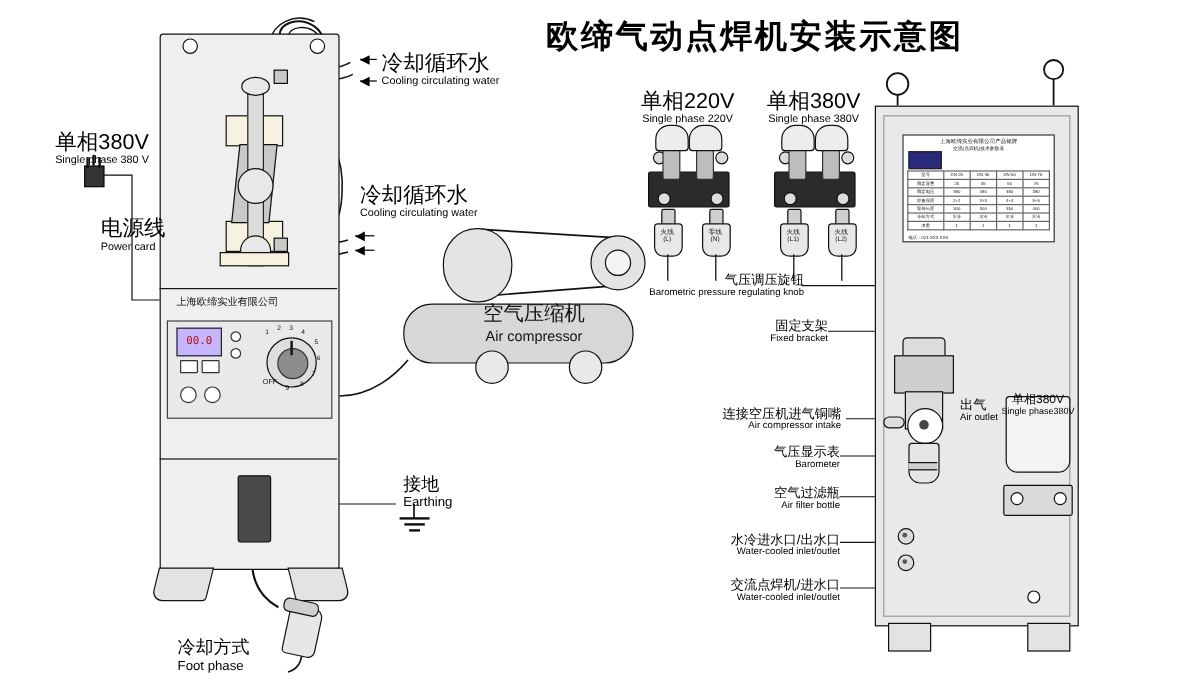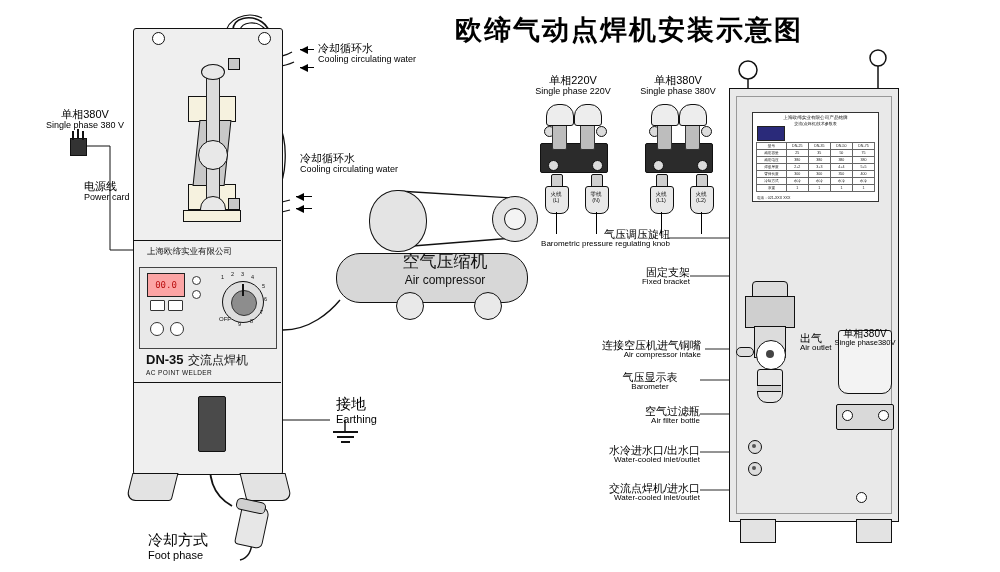--- a/index.html
+++ b/index.html
@@ -8,21 +8,21 @@
     background:#ffffff;
     font-family:"Liberation Sans", sans-serif;
     color:#111;
     position:relative;
     overflow:hidden;
   }
   .stage { position:absolute; left:0; top:0; width:1000px; height:572px; }
 
   
   .lbl { position:absolute; line-height:1.12; white-space:nowrap; }
-  .lbl .cn { display:block; font-size:11px; color:#000; font-weight:400; }
+  .lbl .cn { display:block; font-size:18px; color:#000; font-weight:400; }
   .lbl .en { display:block; font-size:9px; color:#000; }
   .lbl.small .cn { font-size:11px; }
   .lbl.small .en { font-size:8px; }
   .lbl.tiny .cn { font-size:10px; }
   .lbl.tiny .en { font-size:7.5px; }
   .lbl.ctr { text-align:center; }
   .lbl.right { text-align:right; }
 
   .title {
     position:absolute; left:455px; top:12px;
@@ -63,21 +63,21 @@
   .shaft { position:absolute; background:#dcdcdc; border:1px solid #222; }
   .hub { position:absolute; border:1.3px solid #111; border-radius:50%; background:#e8e8e8; }
 
   
   .panel {
     position:absolute; left:139px; top:267px; width:136px; height:80px;
     background:#e9e9e9; border:1.2px solid #444;
   }
   .meter {
     position:absolute; left:147px; top:273px; width:36px; height:22px;
-    background:#fca5a5; border:1.2px solid #222;
+    background:#c4b5fd; border:1.2px solid #222;
     display:flex; align-items:center; justify-content:center;
     font-family:"DejaVu Sans Mono","Liberation Mono",monospace;
     font-size:9px; color:#b11;
   }
   .knob-big {
     position:absolute; left:222px; top:281px; width:40px; height:40px;
     border-radius:50%; background:#dedede; border:1.6px solid #111;
   }
   .knob-inner {
     position:absolute; left:8px; top:8px; width:24px; height:24px;
@@ -290,25 +290,20 @@
   <div class="dialnum" style="left:241px; top:271px;">3</div>
   <div class="dialnum" style="left:251px; top:274px;">4</div>
   <div class="dialnum" style="left:262px; top:283px;">5</div>
   <div class="dialnum" style="left:264px; top:296px;">6</div>
   <div class="dialnum" style="left:260px; top:309px;">7</div>
   <div class="dialnum" style="left:250px; top:318px;">8</div>
   <div class="dialnum" style="left:238px; top:321px;">9</div>
   <div class="dialnum" style="left:219px; top:316px; font-size:6px;">OFF</div>
 
   <div class="brandline">上海欧缔实业有限公司</div>
-  <div class="model">
-    <span class="m1">DN-35</span>
-    <span class="m2">交流点焊机</span>
-    <span class="m3">AC POINT WELDER</span>
-  </div>
   <div class="doorpanel"></div>
 
   <div class="plug-body"></div>
   <div class="plug-pin" style="left:72px; top:131px;"></div>
   <div class="plug-pin" style="left:77px; top:129px;"></div>
   <div class="plug-pin" style="left:82px; top:131px;"></div>
 
   <div class="fsw-body"></div>
   <div class="fsw-top"></div>
 
@@ -512,21 +507,21 @@
   <div class="lbl right small" style="left:470px; top:228px; width:200px;">
     <span class="cn">气压调压旋钮</span>
     <span class="en">Barometric pressure regulating knob</span>
   </div>
 
   <div class="lbl right small" style="left:575px; top:339px; width:126px;">
     <span class="cn">连接空压机进气铜嘴</span>
     <span class="en">Air compressor intake</span>
   </div>
 
-  <div class="lbl right small" style="left:600px; top:371px; width:100px;text-align:center;">
+  <div class="lbl right small" style="left:600px; top:371px; width:100px;">
     <span class="cn">气压显示表</span>
     <span class="en">Barometer</span>
   </div>
 
   <div class="lbl right small" style="left:598px; top:405px; width:102px;">
     <span class="cn">空气过滤瓶</span>
     <span class="en">Air filter bottle</span>
   </div>
 
   <div class="lbl right small" style="left:570px; top:444px; width:130px;">

